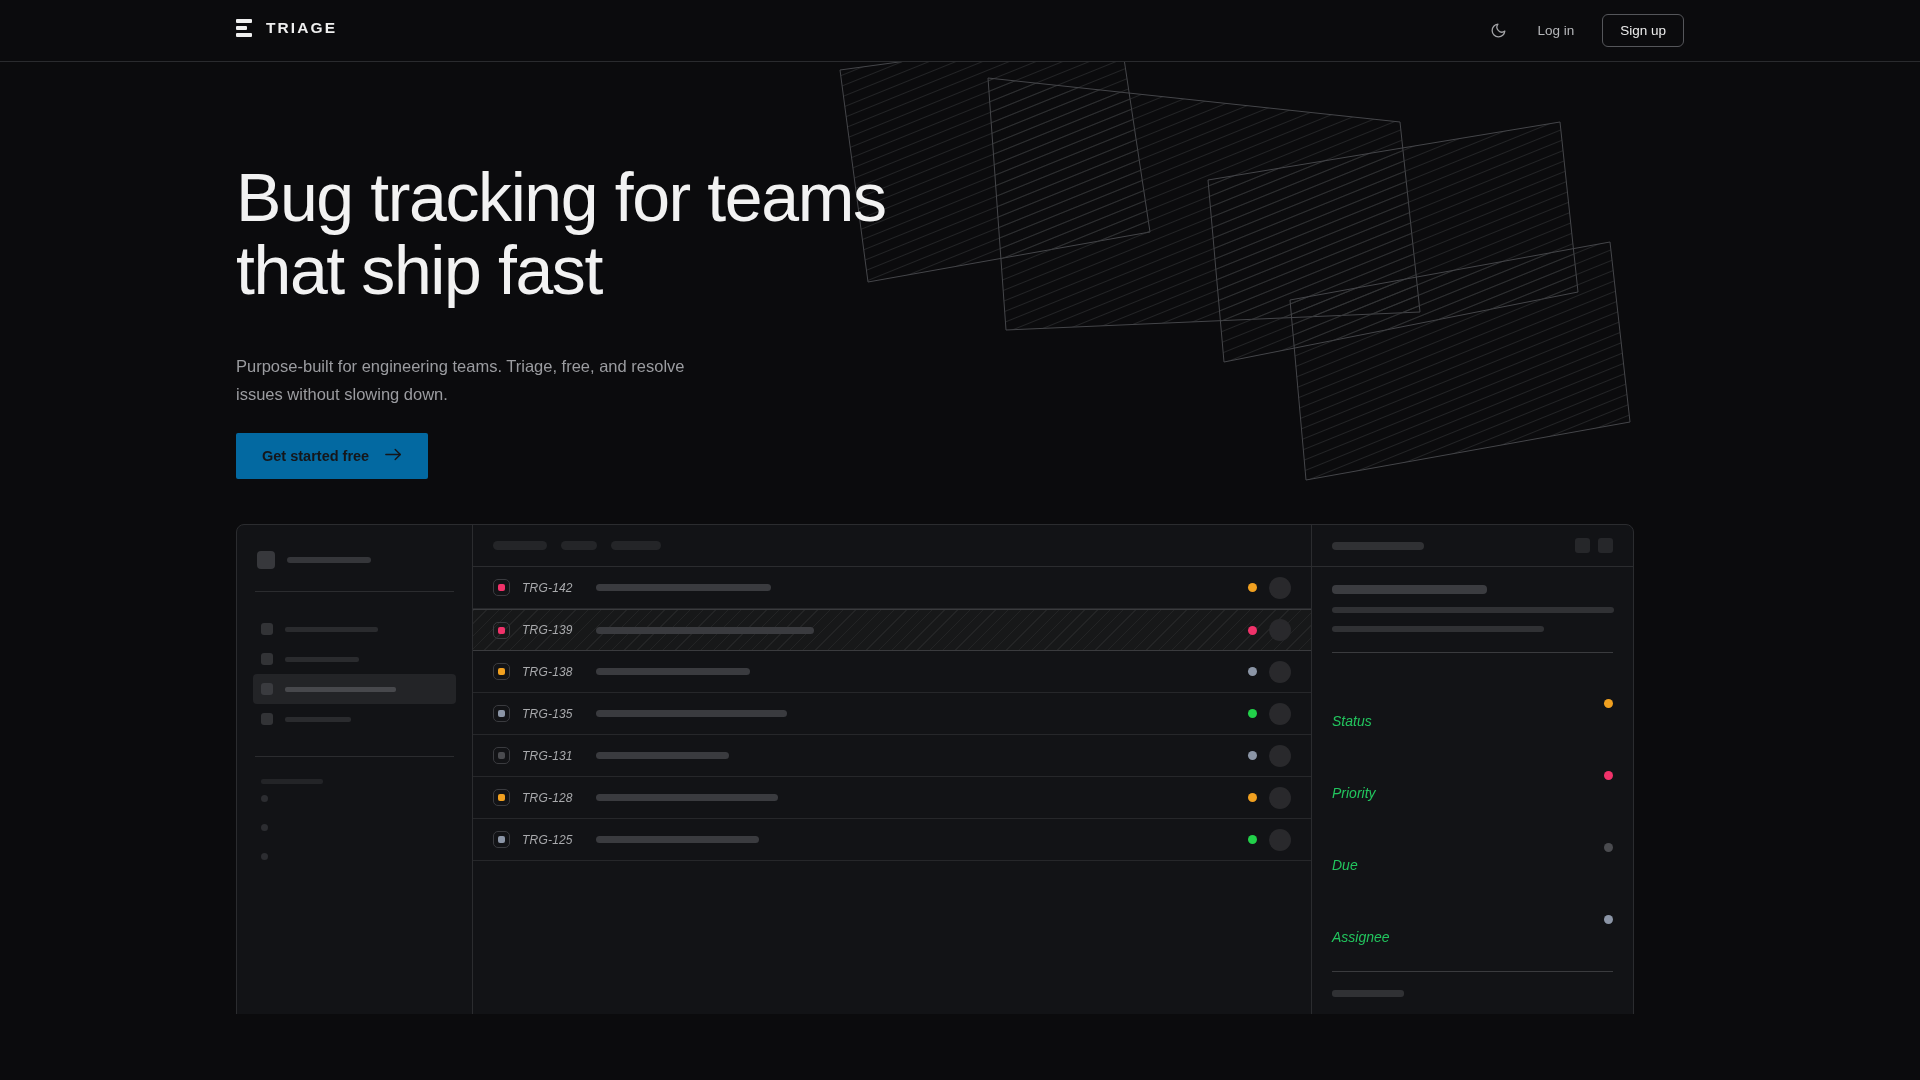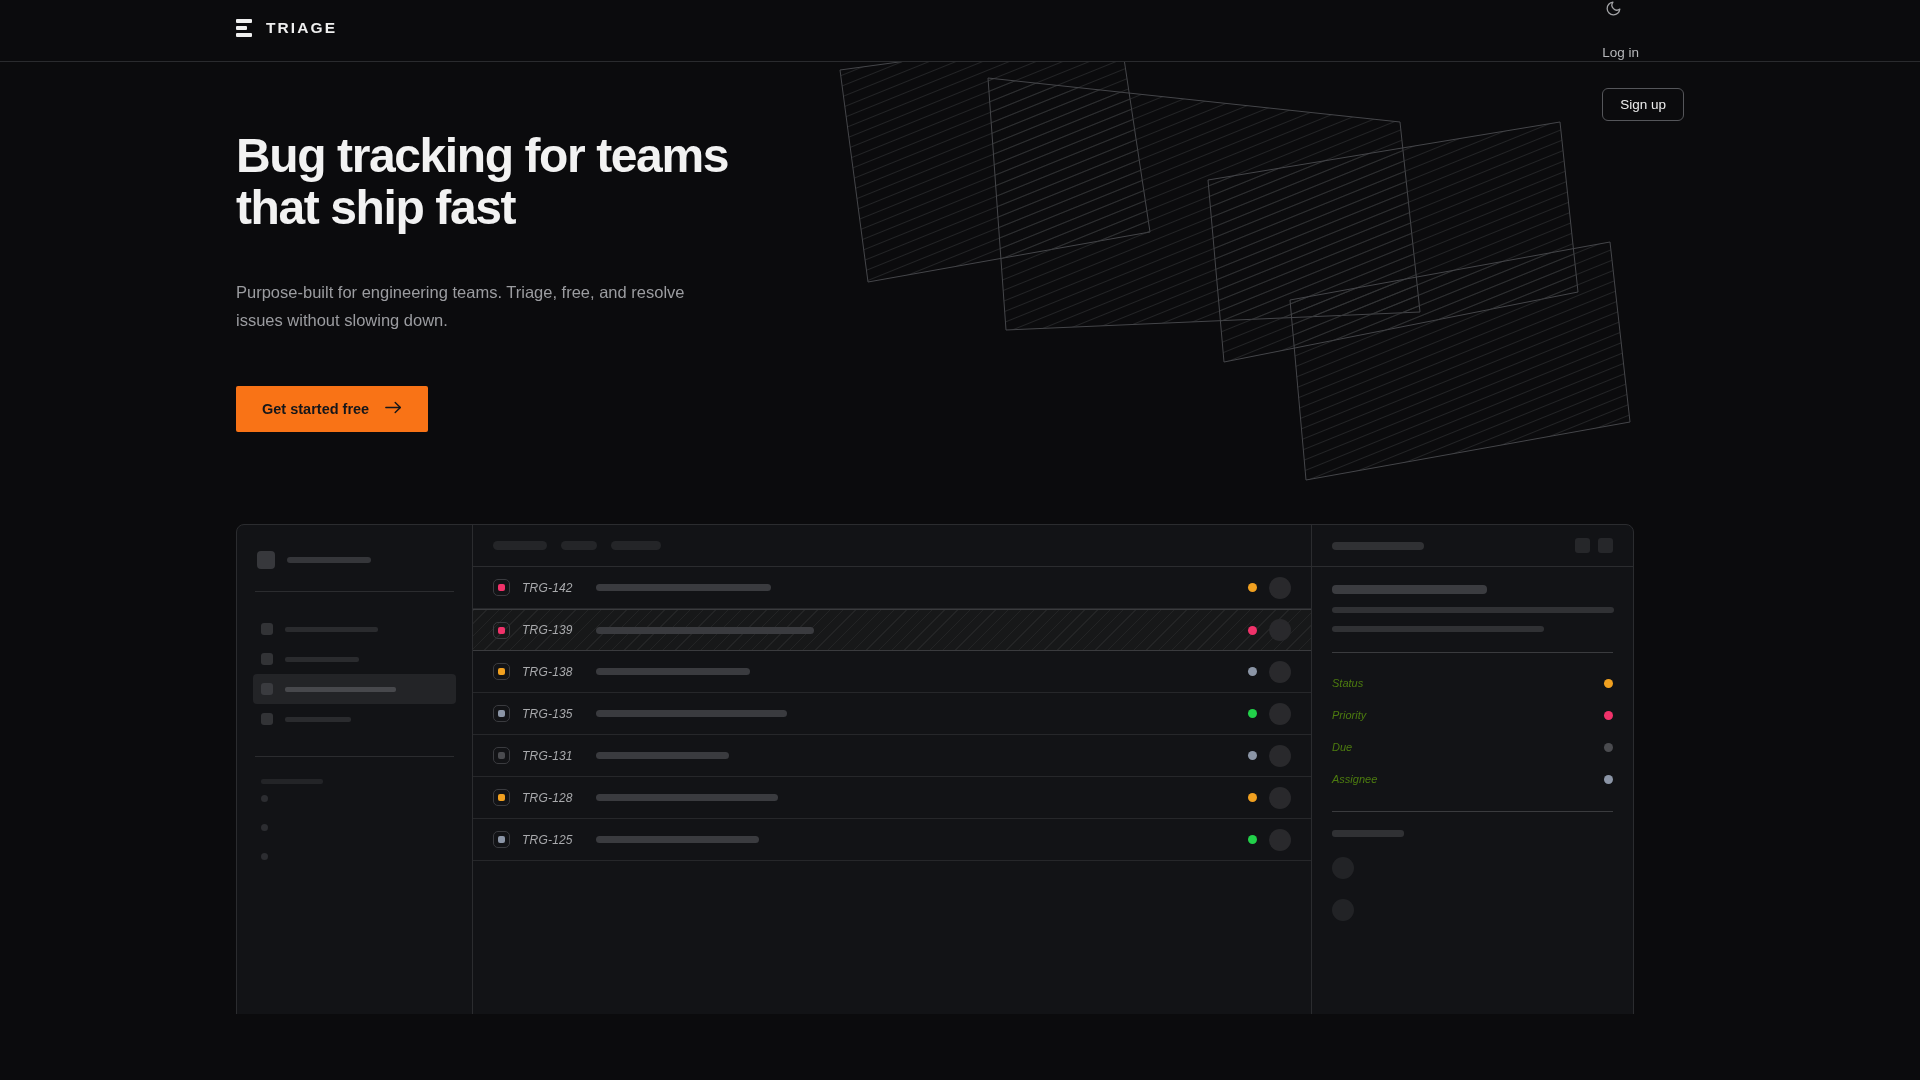--- a/index.html
+++ b/index.html
@@ -33,21 +33,21 @@
   .brand-mark i{ display:block; height:4px; background:#efefef; border-radius:1px; }
   .brand-mark i:nth-child(1){ width:16px; }
   .brand-mark i:nth-child(2){ width:11px; }
   .brand-mark i:nth-child(3){ width:16px; }
   .brand-name{
     font-size:15.5px; font-weight:700; letter-spacing:2.1px; color:#efefef;
   }
 
   .hdr-right{
     position:absolute; right:236px; top:0; height:61px;
-    display:flex; align-items:flex-start; gap:28px;flex-direction:column;
+    display:flex; align-items:center; gap:28px;
   }
   .theme-toggle{
     width:22px;height:22px; display:flex;align-items:center;justify-content:center;
     cursor:pointer; opacity:.78;
   }
   .nav-login{
     font-size:13.5px; color:#b6b7ba; cursor:pointer;
   }
   .btn-signup{
     font-size:13.5px; color:#ededed;
@@ -62,31 +62,32 @@
     overflow:hidden;
   }
   .decor{
     position:absolute; top:0; right:0; width:1100px; height:520px;
     pointer-events:none; opacity:.95;
   }
   .hero-copy{
     position:absolute; left:236px; top:68px; width:760px;
   }
   .hero-title{
-    font-size:48px; line-height:1.08; font-weight:700; letter-spacing:-1.4px;
+    font-size:68px; line-height:1.08; font-weight:400; letter-spacing:-1.4px;
     color:#f2f2f2;
+    margin-top:31px;
   }
   .hero-sub{
     margin-top:44px;
     font-size:16.5px; line-height:1.72; color:#9b9ca0; max-width:480px;
   }
   .btn-cta{
-    margin-top:52px;
+    margin-top:24px;
     display:inline-flex; align-items:flex-start; gap:16px;
-    background:#f97316; color:#15161a;
+    background:#0369a1; color:#15161a;
     font-size:14.5px; font-weight:700;
     padding:15px 26px; border:none; border-radius:2px; cursor:pointer;
     font-family:"Liberation Sans", sans-serif;
   }
 
   
   .mock{
     position:absolute; left:236px; top:462px;
     width:1398px; height:552px;
     border:1px solid #2b2c2f; border-radius:8px;
@@ -167,21 +168,21 @@
   .det-actions{ margin-left:auto; display:flex; gap:8px;}
   .det-actions i{ width:15px;height:15px;border-radius:3px;background:#26272a; display:block; cursor:pointer;}
   .det-body{ padding:18px 20px 0 20px; }
   .det-t{ height:9px; width:155px; border-radius:4px; background:#3b3c40;}
   .det-p{ height:6px; border-radius:3px; background:#303134; margin-top:13px;}
   .det-rule{ height:1px; background:#3a3b3e; margin:20px 0 14px 0;}
   .meta{
     display:flex; align-items:center; justify-content:space-between;
     padding:10px 0; cursor:pointer;
   }
-  .meta span{ font-size:11px; color:#4d7c0f;}
+  .meta span{ font-size:14px; color:#22c55e;margin-top:36px;}
   .meta i{ width:9px;height:9px;border-radius:50%; display:block;}
   .det-rule2{ height:1px; background:#3a3b3e; margin:16px 0 18px 0;}
   .det-cm{ height:7px; width:72px; border-radius:3px; background:#303134;}
   .cmt{ width:22px;height:22px;border-radius:50%;background:#222326; margin-top:20px;}
 </style>
 </head>
 <body>
 
 <header class="site-header">
   <div class="hdr-inner">

